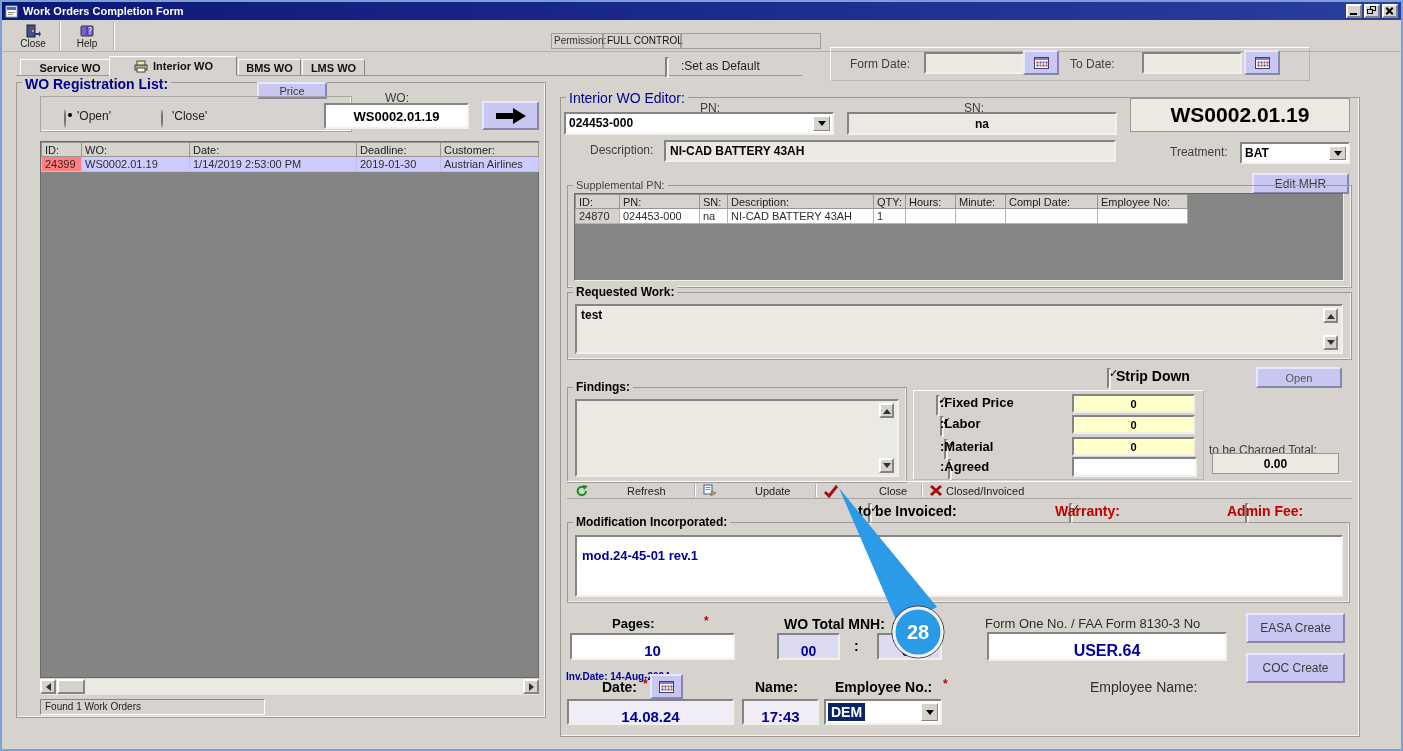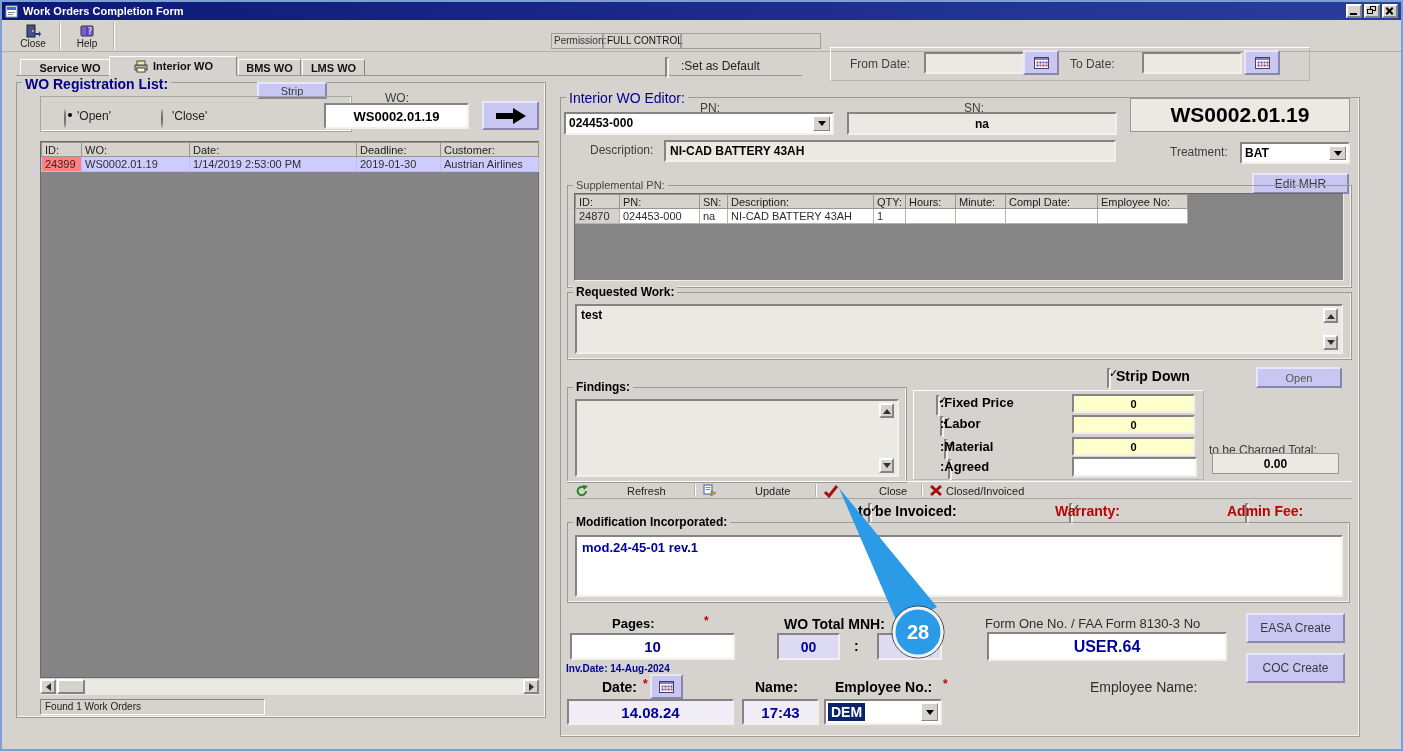--- a/index.html
+++ b/index.html
@@ -2,21 +2,21 @@
 <html><head>
 <meta charset="utf-8">
 <style>
   html,body{margin:0;padding:0;background:#9db8d6;}
   *{box-sizing:border-box;}
   body{font-family:"Liberation Sans","DejaVu Sans",sans-serif;}
   #stage{position:relative;width:1403px;height:751px;background:#d6d3ce;border:2px solid #7da0d4;overflow:hidden;}
   .abs{position:absolute;}
   .lbl{font-size:11px;color:#3e3e3e;white-space:nowrap;}
   .blbl{font-size:13px;font-weight:bold;color:#000;white-space:nowrap;}
-  .navy{color:#00009c;}
+  .navy{color:#00009c;margin-top:8px;}
   .red{color:#c00000;}
   .sunken{border:2px solid;border-color:#848484 #f2f0ea #f2f0ea #848484;background:#ece9e2;}
   .white{background:#fff;}
   .btn{background:#c9c7f1;border:2px solid;border-color:#e8e6ff #8886ac #8886ac #e8e6ff;color:#3a3a3a;font-size:11px;display:flex;align-items:center;justify-content:center;cursor:default;}
   .gb{position:absolute;border:1px solid #9c9a92;box-shadow:inset -1px -1px 0 #f4f2ee;}
   .gb-title{position:absolute;background:#d6d3ce;padding:0 3px;white-space:nowrap;}
   .titlebar{left:0;top:0;width:100%;height:18px;background:linear-gradient(90deg,#0c1878,#2a3e9e);display:flex;align-items:center;color:#fff;font-size:11px;font-weight:bold;padding:0 3px;}
   .wbtn{width:16px;height:14px;background:#d6d3ce;border:2px solid;border-color:#fff #848484 #848484 #fff;margin-left:2px;position:relative;}
   .tab{position:absolute;background:#d6d3ce;border:1px solid;border-color:#fff #848484 #d6d3ce #fff;font-size:11px;font-weight:bold;color:#111;display:flex;align-items:center;justify-content:center;gap:4px;}
   .cb{width:12px;height:12px;background:#fff;border:2px solid;border-color:#848484 #f2f0ea #f2f0ea #848484;position:relative;}
@@ -116,21 +116,21 @@
       <span>LMS WO</span>
     </div>
   <div class="abs" style="left:14px;top:73px;width:786px;height:1px;background:#fbfaf8;border-top:1px solid #98968e"></div>
 
   
   <span class="abs cb" style="left:663px;top:57px"></span>
   <span class="abs lbl" style="left:679px;top:57px;font-size:12px;color:#222">:Set as Default</span>
 
   
   <div class="abs" style="left:828px;top:45px;width:480px;height:34px;border:1px solid #b8b6b0;border-top-color:#fff;border-left-color:#fff"></div>
-  <span class="abs lbl" style="left:848px;top:55px;font-size:12px">From Date:</span>
+  <span class="abs lbl" style="left:848px;top:55px;font-size:12px">Form Date:</span>
   <div class="abs sunken" style="left:922px;top:50px;width:100px;height:22px"><span></span></div>
   <div class="abs btn" style="left:1021px;top:48px;width:36px;height:25px">
     <svg width="15" height="13">
         <rect x="0.5" y="1.5" width="14" height="11" fill="#fff" stroke="#404060"></rect>
         <rect x="1" y="2" width="13" height="2" fill="#8080c0"></rect>
         <g fill="#c04040">
           <rect x="2.5" y="5.5" width="2" height="2"></rect>
           <rect x="8.5" y="5.5" width="2" height="2"></rect>
           <rect x="5.5" y="8.5" width="2" height="2"></rect>
           <rect x="11.5" y="8.5" width="2" height="2"></rect>
@@ -161,21 +161,21 @@
           <rect x="2.5" y="8.5" width="2" height="2"></rect>
           <rect x="8.5" y="8.5" width="2" height="2"></rect>
         </g>
       </svg>
   </div>
 
   
   <div class="gb" style="left:14px;top:80px;width:530px;height:636px"></div>
   <span class="gb-title abs" style="left:20px;top:74px;font-size:14px;font-weight:bold;color:#00008c">WO Registration List:</span>
   <div class="abs btn" style="left:255px;top:80px;width:70px;height:17px">
-      <span>Strip</span>
+      <span>Price</span>
     </div>
 
   <div class="abs" style="left:38px;top:94px;width:312px;height:36px;border:1px solid #a8a6a0;box-shadow:inset -1px -1px 0 #fff"></div>
   <span class="abs radio sel" style="left:58px;top:108px"></span>
   <span class="abs lbl" style="left:75px;top:107px;font-size:12px;color:#222">'Open'</span>
   <span class="abs radio" style="left:153px;top:108px"></span>
   <span class="abs lbl" style="left:170px;top:107px;font-size:12px;color:#222">'Close'</span>
 
   <span class="abs lbl" style="left:383px;top:89px;font-size:12px">WO:</span>
   <div class="abs sunken white ctr" style="left:322px;top:101px;width:145px;height:26px;font-size:13px;font-weight:bold;color:#000">

